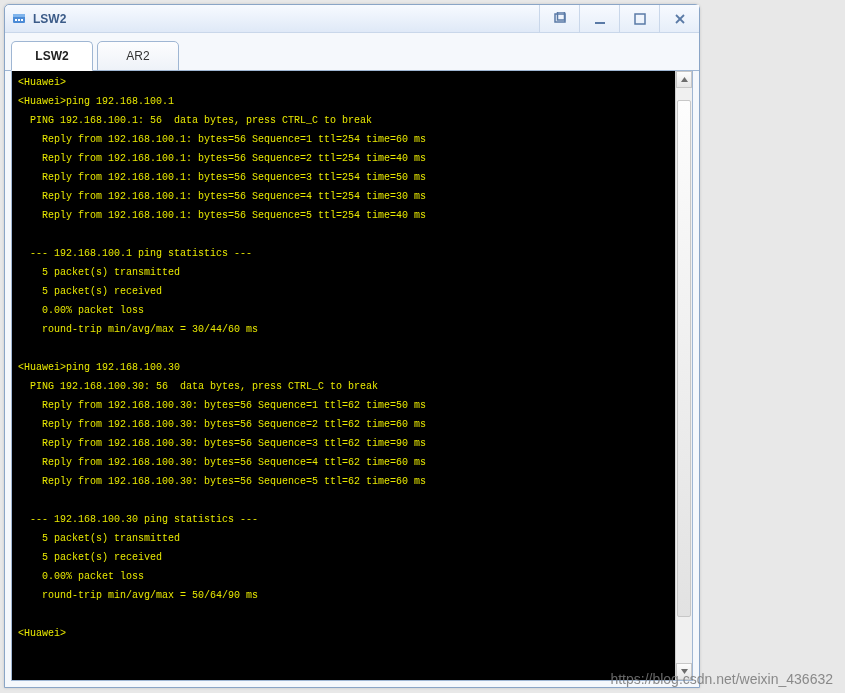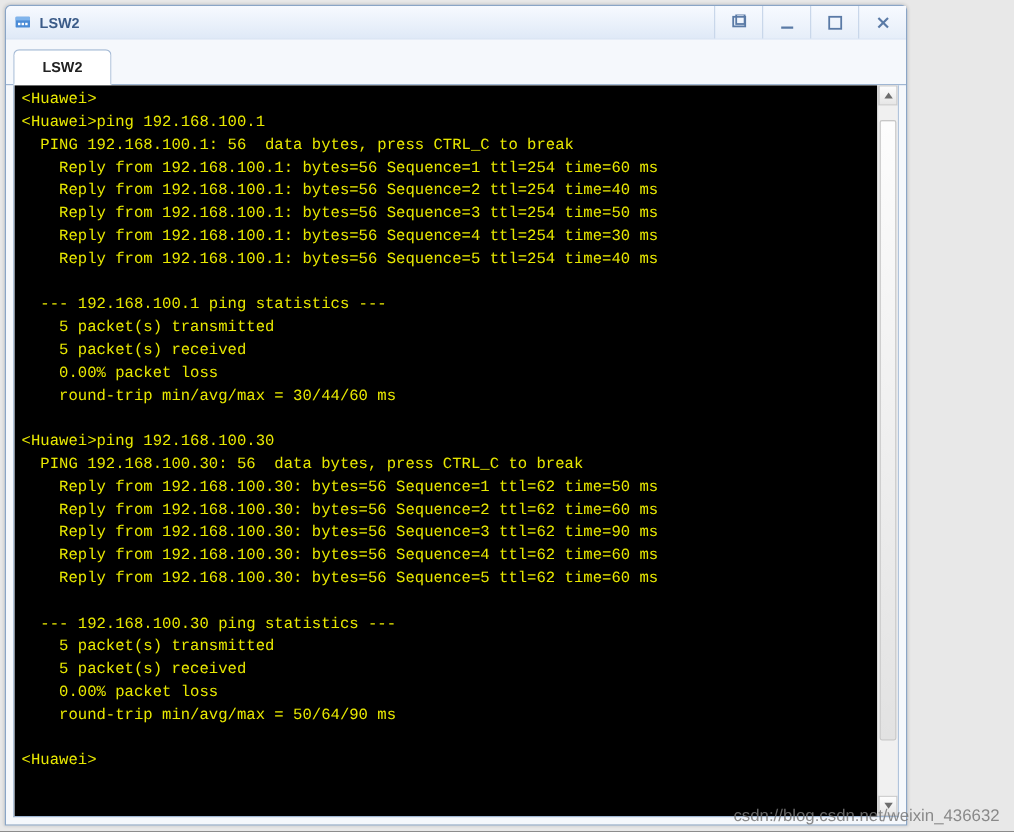--- a/index.html
+++ b/index.html
@@ -8,21 +8,21 @@
     width: 845px;
     height: 693px;
     background: #e8e8e8;
     font-family: Tahoma, Arial, sans-serif;
     font-size: 12px;
     position: relative;
   }
   .window {
     position: absolute;
     left: 4px; top: 4px;
-    width: 752px; height: 684px;
+    width: 696px; height: 684px;
     border: 1px solid #8aa5c6;
     border-radius: 5px 5px 0 0;
     background: linear-gradient(to bottom, #f5f9ff 0, #e6eef9 28px, #f5f8fc 28px, #f5f8fc 100%);
     display: flex;
     flex-direction: column;
     box-shadow: 0 0 3px rgba(0,0,0,0.15);
   }
   .titlebar {
     height: 28px;
     display: flex;
@@ -85,21 +85,21 @@
     border-top: none;
     background: #fff;
     display: flex;
     overflow: hidden;
   }
   .terminal {
     flex: 1;
     background: #000;
     color: #e8e800;
     font-family: "Courier New", monospace;
-    font-size: 13px;
+    font-size: 10px;
     line-height: 19px;
     padding: 2px 6px;
     white-space: pre;
     overflow: hidden;
   }
   .scrollbar {
     width: 17px;
     background: #f0f0f0;
     border-left: 1px solid #d0d0d0;
     display: flex;
@@ -165,20 +165,23 @@
             <line x1="11" y1="3" x2="3" y2="11" stroke="#5a7aa6" stroke-width="1.8"></line>
           </svg>
       </div>
     </div>
   </div>
 
   <div class="tabbar" id="tabbar">
       <div class="tab active">
         <span>LSW2</span>
       </div>
+      <div class="tab">
+        <span>AR2</span>
+      </div>
     </div>
 
   <div class="terminal-wrap">
     <div class="terminal" id="terminal">&lt;Huawei&gt;
 &lt;Huawei&gt;ping 192.168.100.1
   PING 192.168.100.1: 56  data bytes, press CTRL_C to break
     Reply from 192.168.100.1: bytes=56 Sequence=1 ttl=254 time=60 ms
     Reply from 192.168.100.1: bytes=56 Sequence=2 ttl=254 time=40 ms
     Reply from 192.168.100.1: bytes=56 Sequence=3 ttl=254 time=50 ms
     Reply from 192.168.100.1: bytes=56 Sequence=4 ttl=254 time=30 ms
@@ -216,13 +219,13 @@
       </div>
       <div class="sb-btn">
         <svg width="9" height="9" viewBox="0 0 9 9">
             <path d="M4.5 7 L1 2 L8 2 Z" fill="#6d6d6d"></path>
           </svg>
       </div>
     </div>
   </div>
 </div>
 
-<div class="watermark">csdn://blog.csdn.net/weixin_436632</div>
+<div class="watermark">https://blog.csdn.net/weixin_436632</div>
 
 </body></html>

